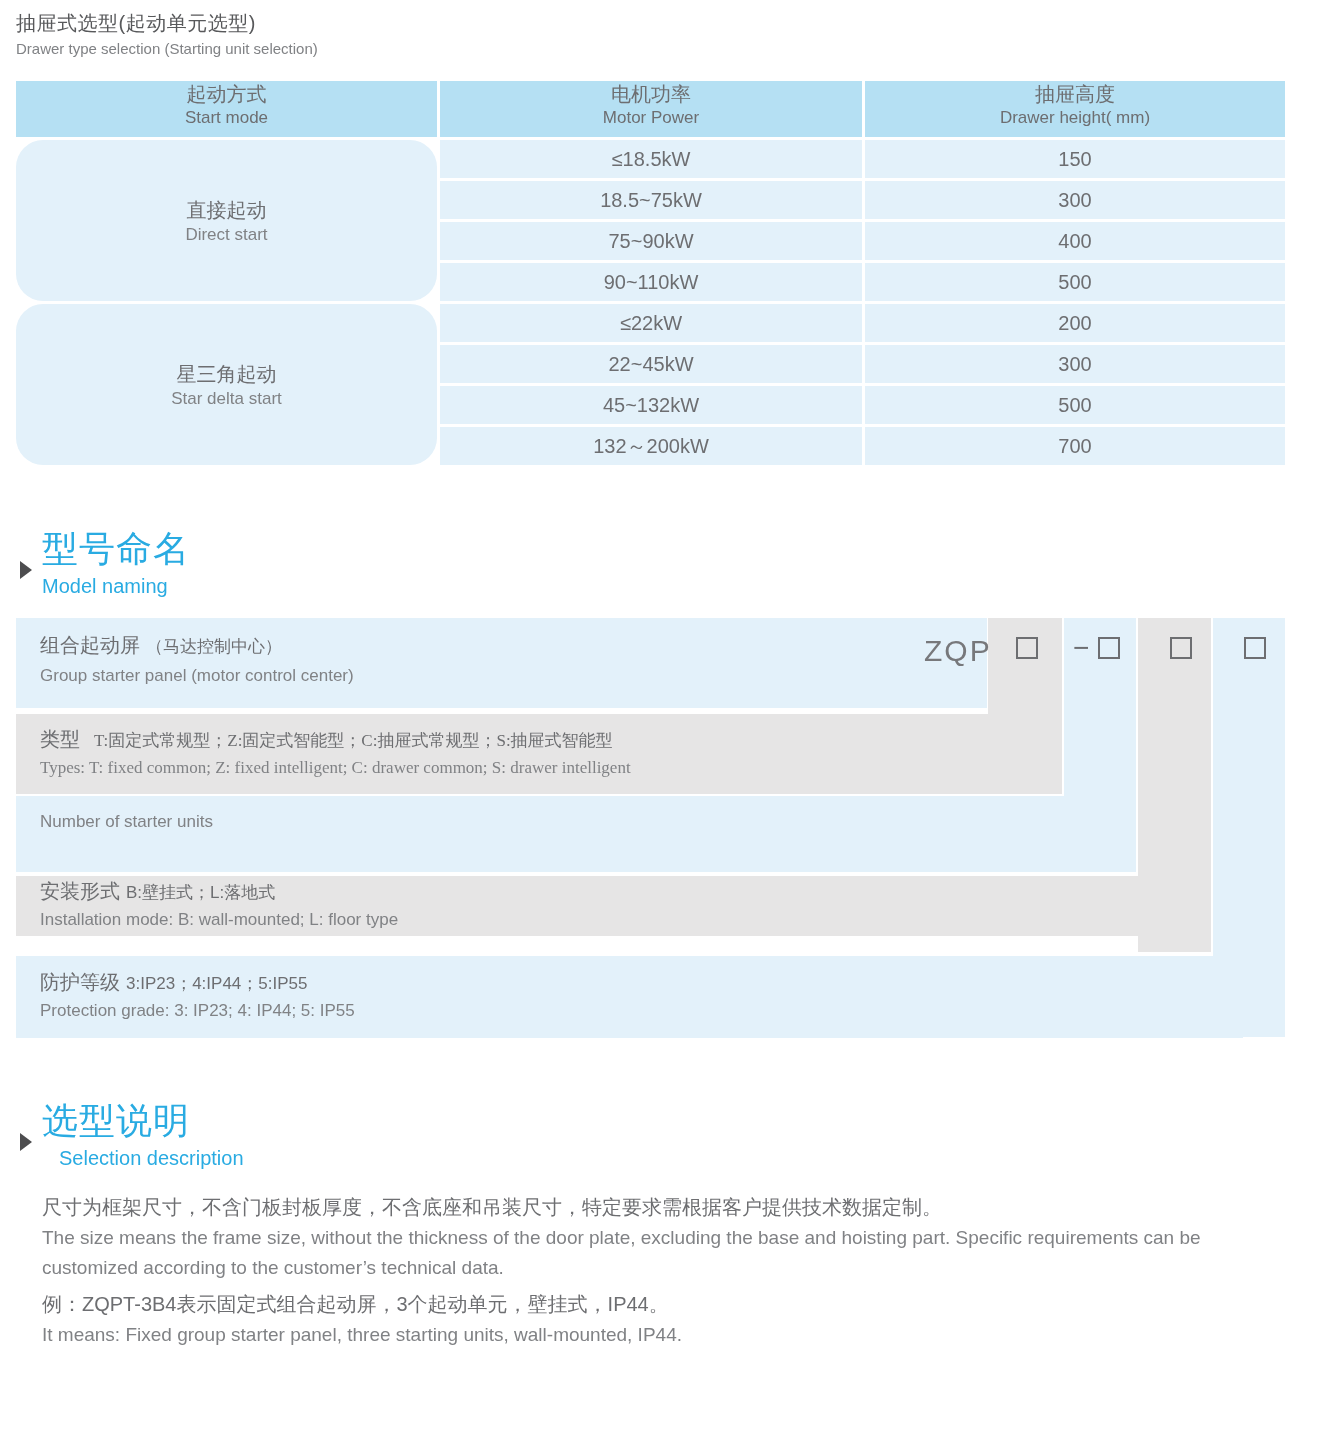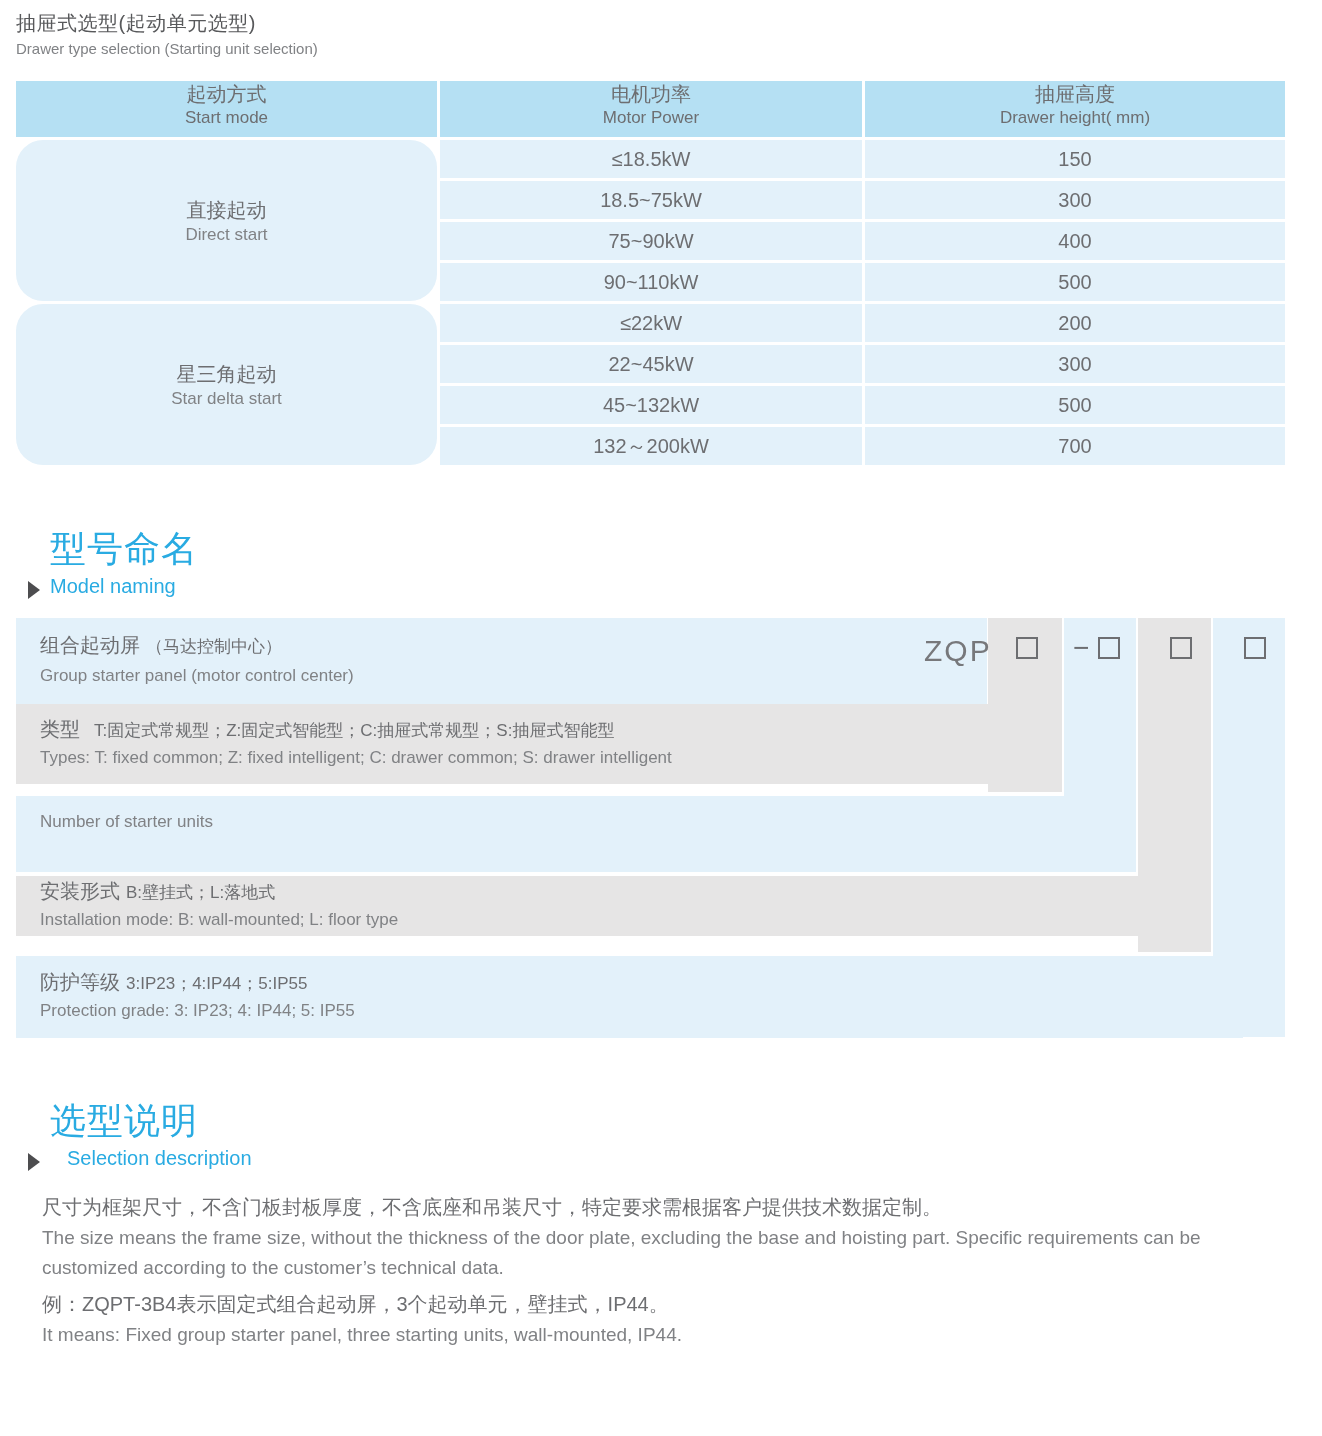--- a/index.html
+++ b/index.html
@@ -36,21 +36,21 @@
   }
   .td-group {
     grid-row:span 4;
     background:#e3f1fa;
     display:flex; flex-direction:column; justify-content:center; align-items:center;border-radius:27px;
   }
   .td-group .zh { font-size:20px; color:#6d6e71; line-height:28px; }
   .td-group .en { font-size:17px; color:#808285; line-height:22px; }
 
   
-  .section-heading { position:absolute; left:28px; display:flex; align-items:flex-end; }
+  .section-heading { position:absolute; left:20px; display:flex; align-items:center; }
   .tri {
     width:0; height:0; margin-top:12px;
     border-top:9px solid transparent;
     border-bottom:9px solid transparent;
     border-left:12px solid #4d4d4f;
   }
   .section-heading .txt { margin-left:10px; }
   .section-heading .zh { font-size:36px; color:#29abe2; line-height:42px; letter-spacing:1px; }
   .section-heading .en { font-size:20px; color:#29abe2; line-height:26px; margin-top:3px; }
   .indent-en { margin-left:17px; }
@@ -143,21 +143,21 @@
   </div>
 
   <div class="diagram">
 
     <div class="dg-row bg-blue" style="top:0; width:971px; height:90px;">
       <div>
         <span class="lead">组合起动屏</span><span class="sub">（马达控制中心）</span>
       </div>
       <div class="en">Group starter panel (motor control center)</div>
     </div>
-    <div class="dg-row bg-gray" style="top:86px; width:1046px; height:80px; padding-top:12px;">
+    <div class="dg-row bg-gray" style="top:96px; width:1046px; height:80px; padding-top:12px;font-family:Liberation Serif, serif;">
       <div>
         <span class="lead">类型</span><span class="sub" style="margin-left:14px;">T:固定式常规型；Z:固定式智能型；C:抽屉式常规型；S:抽屉式智能型</span>
       </div>
       <div class="en" style="margin-top:5px;">Types: T: fixed common; Z: fixed intelligent; C: drawer common; S: drawer intelligent</div>
     </div>
     <div class="dg-row bg-blue" style="top:178px; width:1120px; height:76px; padding-top:11px;">
       <div class="en" style="margin-top:5px;">Number of starter units</div>
     </div>
     <div class="dg-row bg-gray" style="top:258px; width:1195px; height:60px; padding-top:2px;">
       <div>

